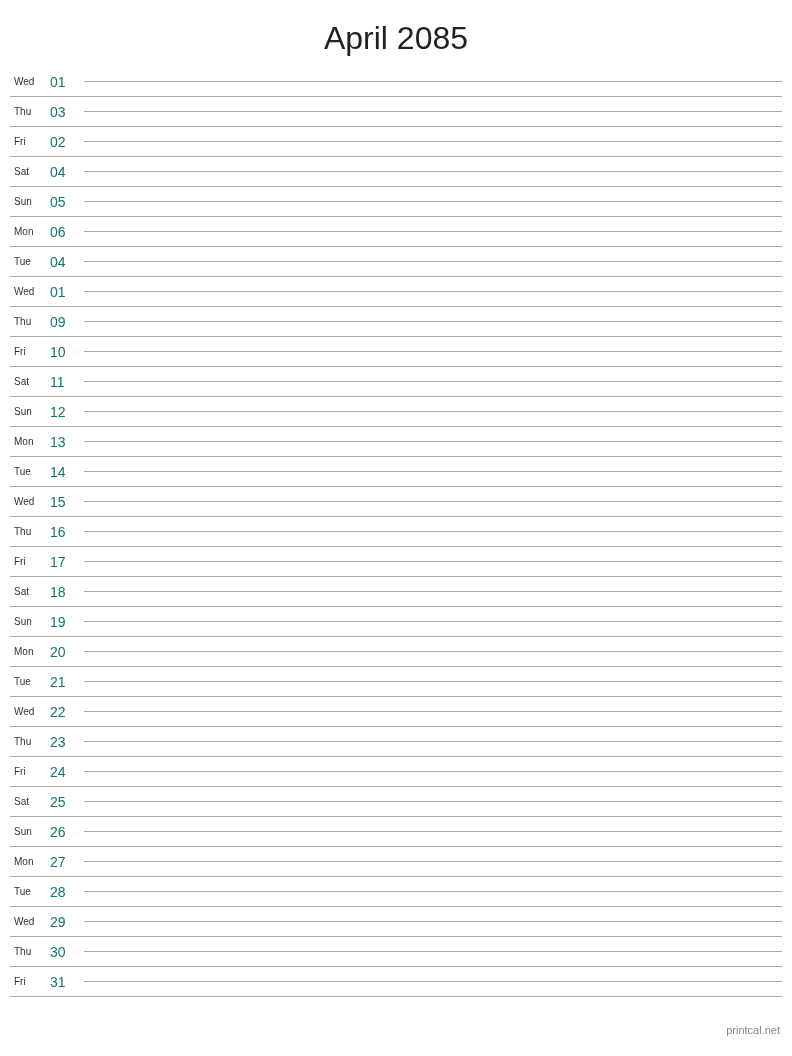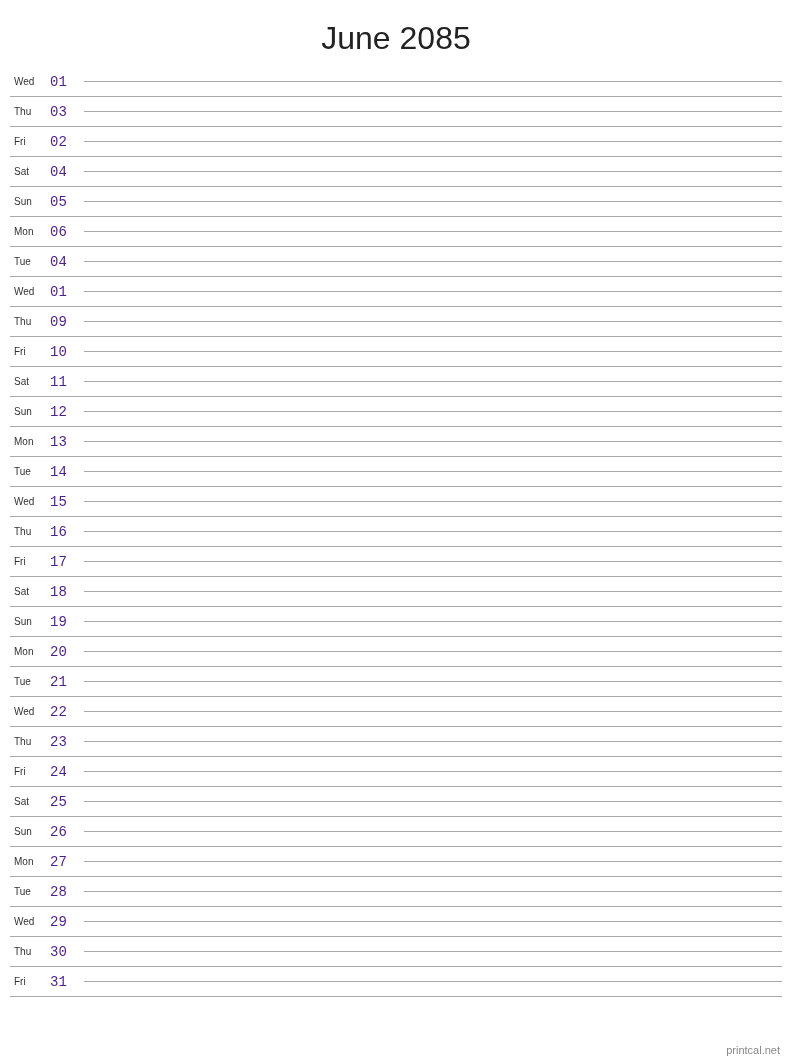--- a/index.html
+++ b/index.html
@@ -42,45 +42,44 @@
       font-size: 10px;
       color: #333;
       text-align: left;
       padding-left: 4px;
       flex-shrink: 0;
     }
 
     .day-number {
       width: 30px;
       font-size: 14px;
-      color: #4c1d95;
+      color: #0f766e;
       text-align: left;
       flex-shrink: 0;
-      font-family: Liberation Mono, monospace;
     }
 
     .day-line {
       flex: 1;
       height: 1px;
       background: #aaa;
       margin-left: 4px;
     }
 
     .watermark {
       position: absolute;
-      bottom: 0;
+      bottom: 20px;
       right: 12px;
       font-size: 11px;
       color: #888;
     }
   </style>
 </head>
 <body>
 
-<h1 class="page-title">June 2085</h1>
+<h1 class="page-title">April 2085</h1>
 
 <div class="calendar-grid" id="calendar-grid">
 <div class="day-row">
       <span class="day-name">Wed</span>
       <span class="day-number">01</span>
       <div class="day-line"></div>
     </div>
     <div class="day-row">
       <span class="day-name">Thu</span>
       <span class="day-number">03</span>

